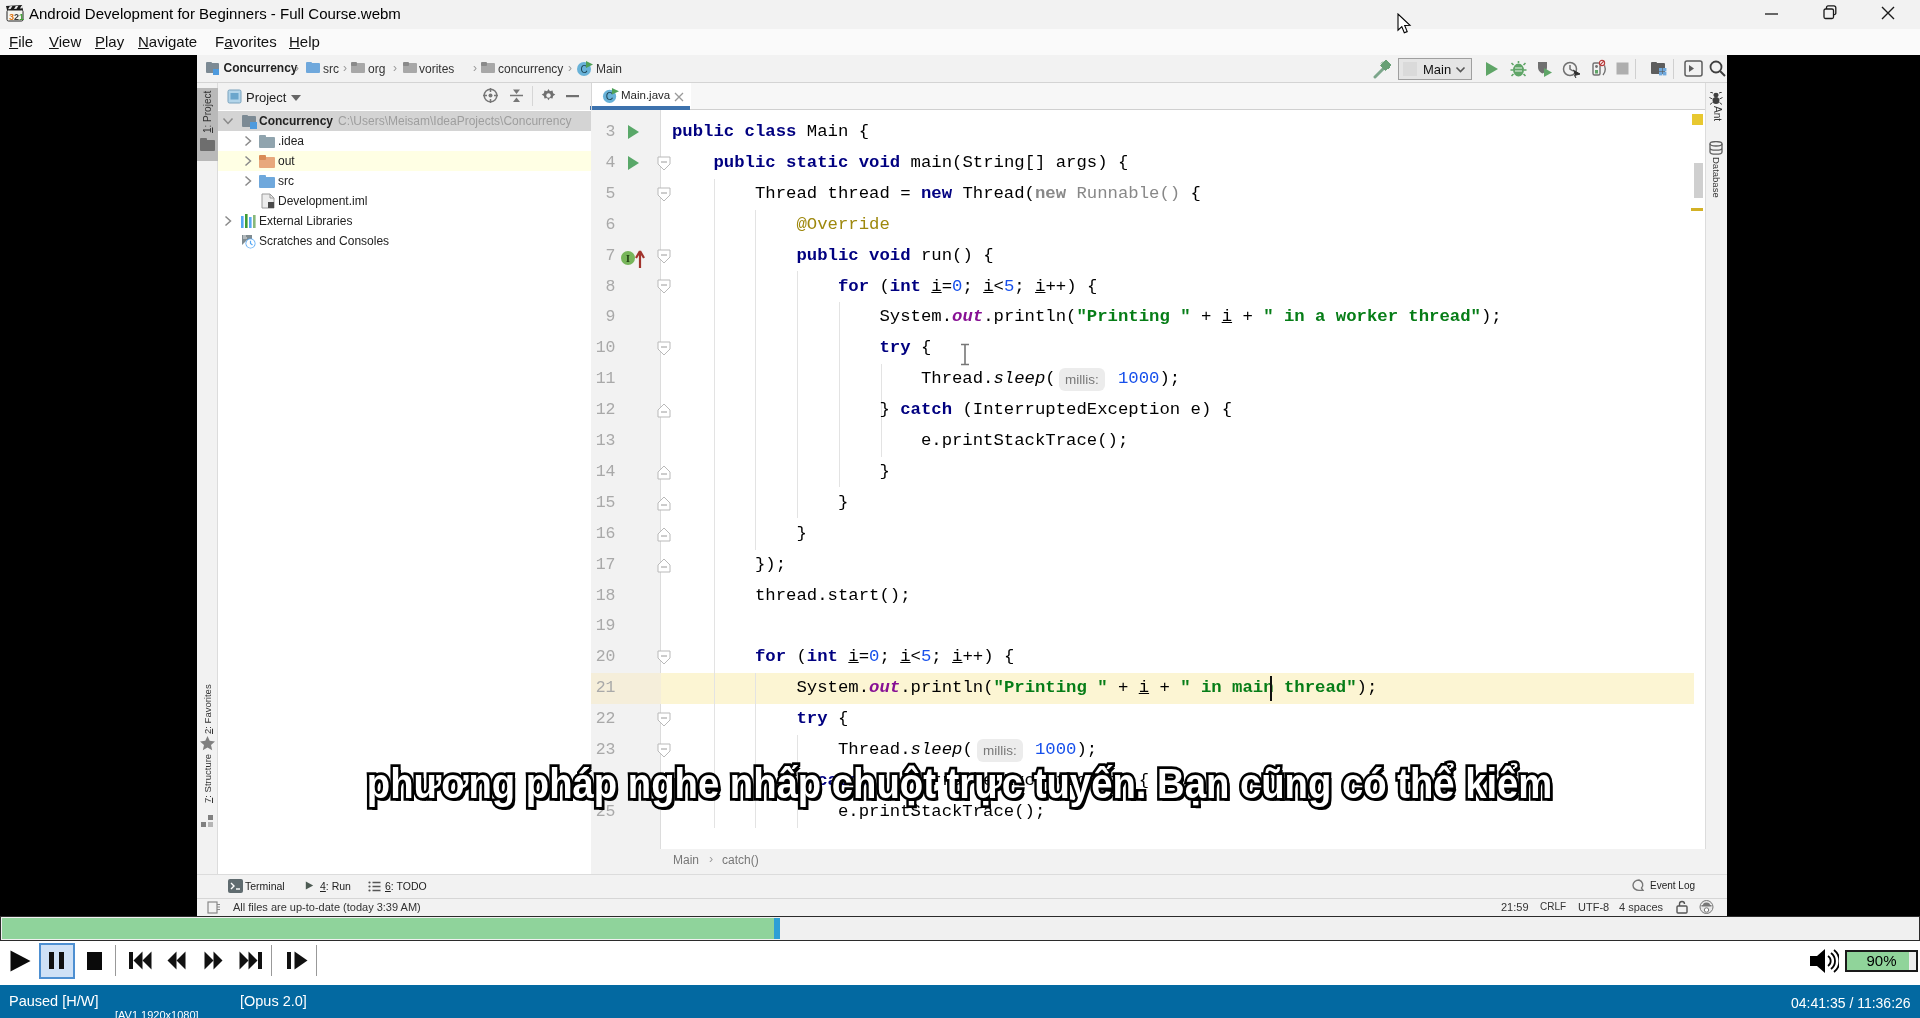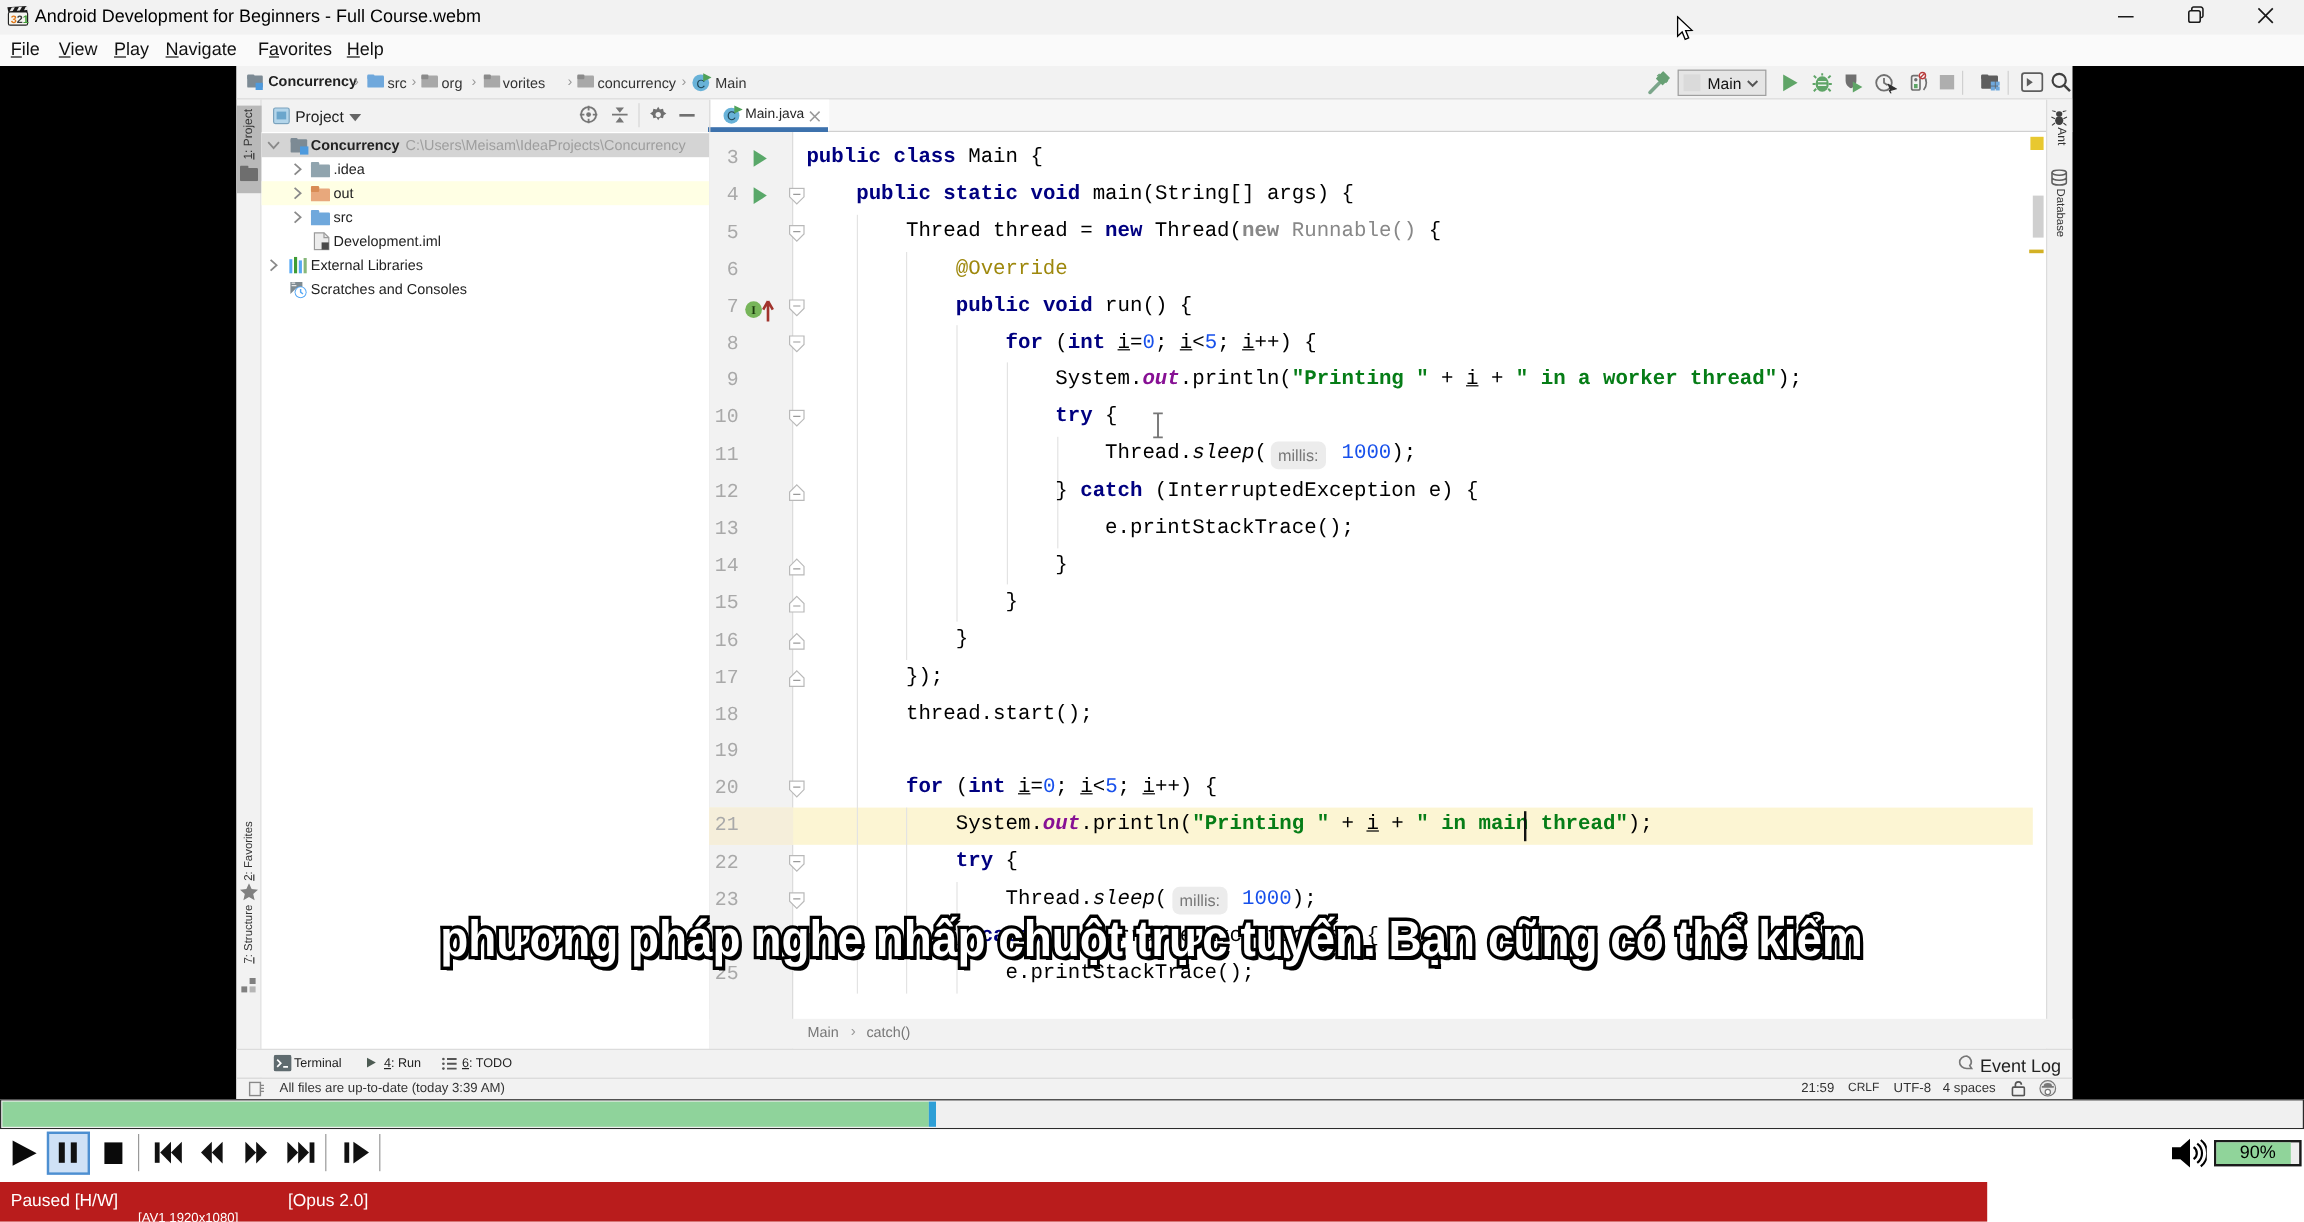--- a/index.html
+++ b/index.html
@@ -438,21 +438,21 @@
  <svg class="abs" style="left:171px;top:825.5px" width="13" height="11" viewBox="0 0 12 11">
         <circle cx="1" cy="1.5" r="1.1" fill="#555"></circle>
         <circle cx="1" cy="5.5" r="1.1" fill="#555"></circle>
         <circle cx="1" cy="9.5" r="1.1" fill="#555"></circle>
         <path d="M4 1.5 H12 M4 5.5 H12 M4 9.5 H12" stroke="#555" stroke-width="1.6"></path>
       </svg>
  <div class="abs" style="left:188px;top:825px;font-size:10.5px;color:#222"><u>6</u>: TODO</div>
  <svg class="abs" style="left:1435px;top:824px" width="14" height="13" viewBox="0 0 14 13">
         <path d="M7 1 a6 5.2 0 1 0 0 10.4 l4 0 -1.5 -2.4 a6 5.2 0 0 0 -2.5 -8 Z" fill="none" stroke="#777" stroke-width="1.4"></path>
       </svg>
- <div class="abs" style="left:1453px;top:825px;font-size:15px;color:#222">Event Log</div>
+ <div class="abs" style="left:1453px;top:825px;font-size:10px;color:#222">Event Log</div>
  <div class="abs" style="left:0;top:843px;width:1530px;height:18px;background:#f2f2f2;border-top:1px solid #d6d6d6"></div>
  <svg class="abs" style="left:10px;top:846px" width="14" height="13" viewBox="0 0 14 13">
         <rect x="1" y="1" width="9" height="11" fill="none" stroke="#888" stroke-width="1.2"></rect>
         <path d="M10 3.5 H13 M10 6 H13 M10 8.5 H13" stroke="#888" stroke-width="1"></path>
       </svg>
  <div class="abs" style="left:36px;top:845.5px;font-size:11px;color:#333">All files are up-to-date (today 3:39 AM)</div>
  <div class="abs" style="left:1304px;top:845.5px;font-size:11px;color:#333">21:59</div>
  <div class="abs" style="left:1343px;top:845.5px;font-size:10px;color:#333">CRLF</div>
  <div class="abs" style="left:1381px;top:845.5px;font-size:11px;color:#333">UTF-8</div>
  <div class="abs" style="left:1422px;top:845.5px;font-size:11px;color:#333">4 spaces</div>
@@ -514,18 +514,18 @@
       <path d="M1 9 H8 L16 2 V26 L8 19 H1 Z" fill="#000"></path>
       <path d="M19 9 a6 6 0 0 1 0 10 M22 6 a10 10 0 0 1 0 16 M25 3 a14 14 0 0 1 0 22" fill="none" stroke="#000" stroke-width="1.8"></path>
     </svg>
  <div class="abs" style="left:1845px;top:9px;width:73px;height:22px;border:2px solid #1a1a1a;background:#eee">
    <div class="abs" style="left:0;top:0;width:62px;height:18px;background:#90d49a"></div>
    <div class="abs" style="left:0;top:0;width:69px;height:18px;text-align:center;font-size:15px;color:#000">90%</div>
  </div>
 
 </div>
 
-<div class="abs" style="left:0;top:985px;width:1656px;height:33px;background:#b91c1c">
+<div class="abs" style="left:0;top:985px;width:1920px;height:33px;background:#0369a1">
   <div class="abs" style="left:9px;top:8px;font-size:14.5px;color:#fff">Paused [H/W]</div>
   <div class="abs" style="left:115px;top:24px;font-size:11px;color:#fff">[AV1 1920x1080]</div>
   <div class="abs" style="left:240px;top:8px;font-size:14.5px;color:#fff">[Opus 2.0]</div>
   <div class="abs" style="left:1791px;top:10px;font-size:14px;color:#fff">04:41:35 / 11:36:26</div>
 </div>
 
 </body></html>

